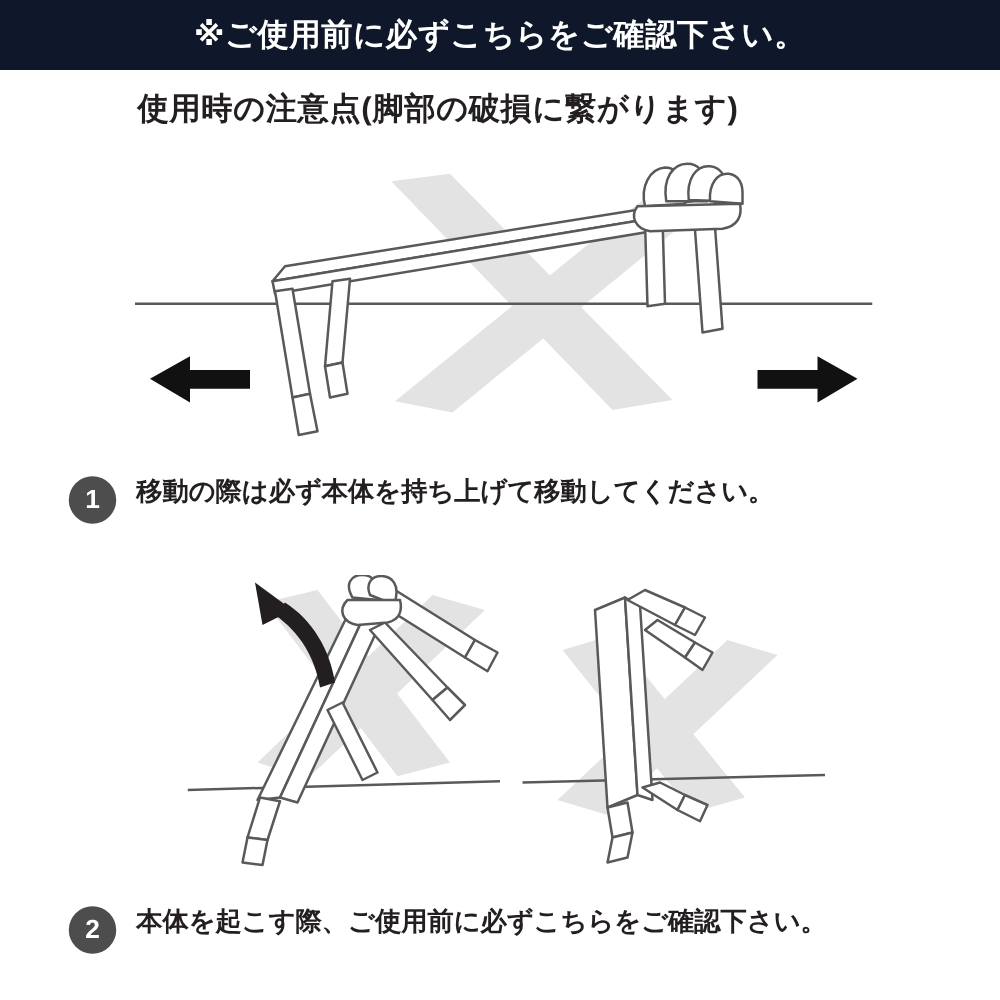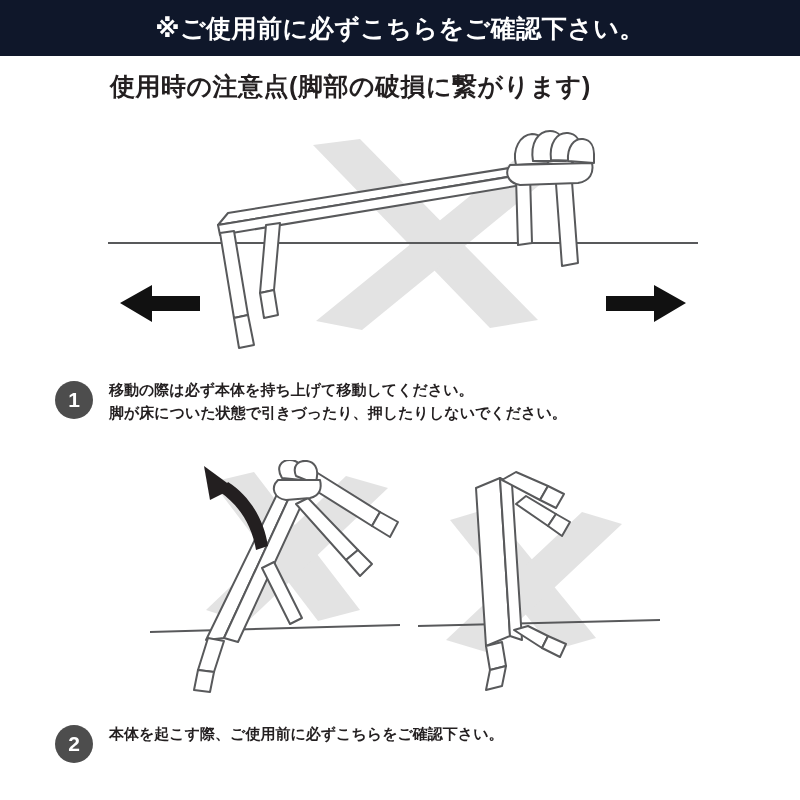--- a/index.html
+++ b/index.html
@@ -89,25 +89,26 @@
     font-size: 21px;
     font-weight: bold;
     display: flex;
     align-items: center;
     justify-content: center;
     flex: 0 0 auto;
     margin-top: 3px;
   }
   .note-body {
     margin-left: 16px;
-    font-size: 15px;
+    font-size: 21px;
     line-height: 1.55;
     font-weight: bold;
     color: #231f20;
     white-space: nowrap;
+    text-align: right;
   }
   .note-body .line { display: block; }
 </style>
 </head>
 <body>
 
 <div class="page">
 
   <div class="banner">
     <span class="banner-text">※ご使用前に必ずこちらをご確認下さい。</span>
@@ -156,21 +157,20 @@
       <g fill="#111111">
         <polygon points="578,178 546,160 546,171 498,171 498,186 546,186 546,197"></polygon>
       </g>
     </svg>
   </div>
 
   <div class="note note-1">
     <div class="num-badge">1</div>
     <div class="note-body">
       <span class="line">移動の際は必ず本体を持ち上げて移動してください。</span>
-      <span class="line">脚が床についた状態で引きづったり、押したりしないでください。</span>
     </div>
   </div>
 
   <div class="illus-2">
     <svg width="510" height="250" viewBox="0 0 510 250" xmlns="http://www.w3.org/2000/svg">
 
       <g fill="#e3e3e3">
         <polygon points="62,22 104,12 210,150 168,161"></polygon>
         <polygon points="196,16 238,28 96,163 56,150"></polygon>
       </g>

